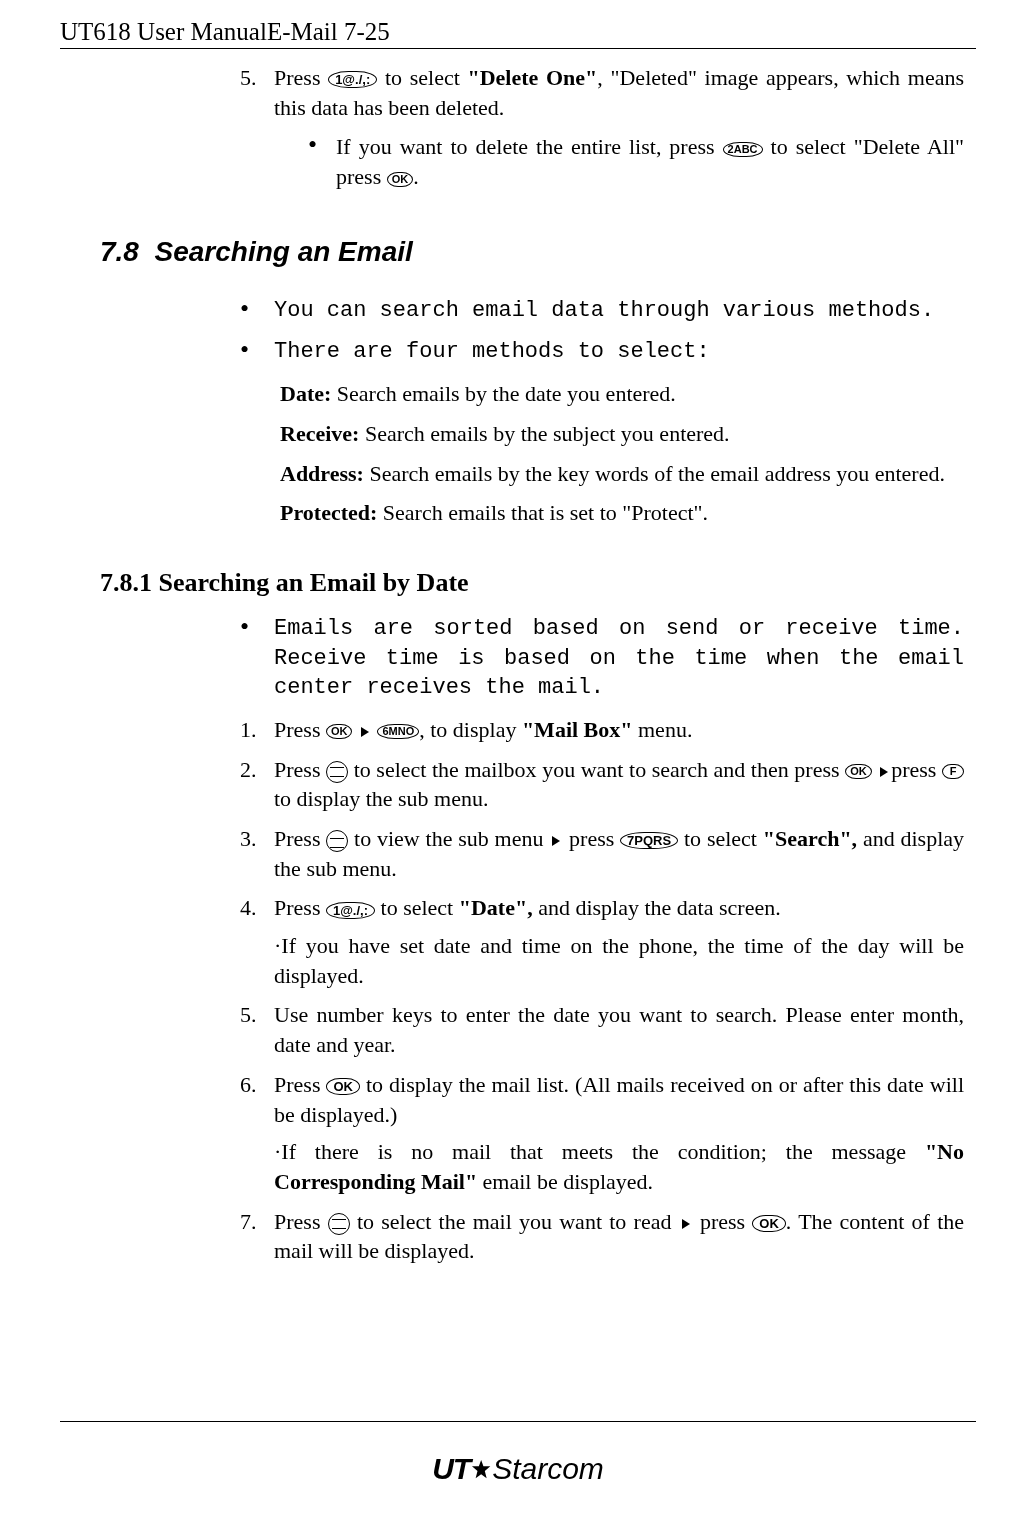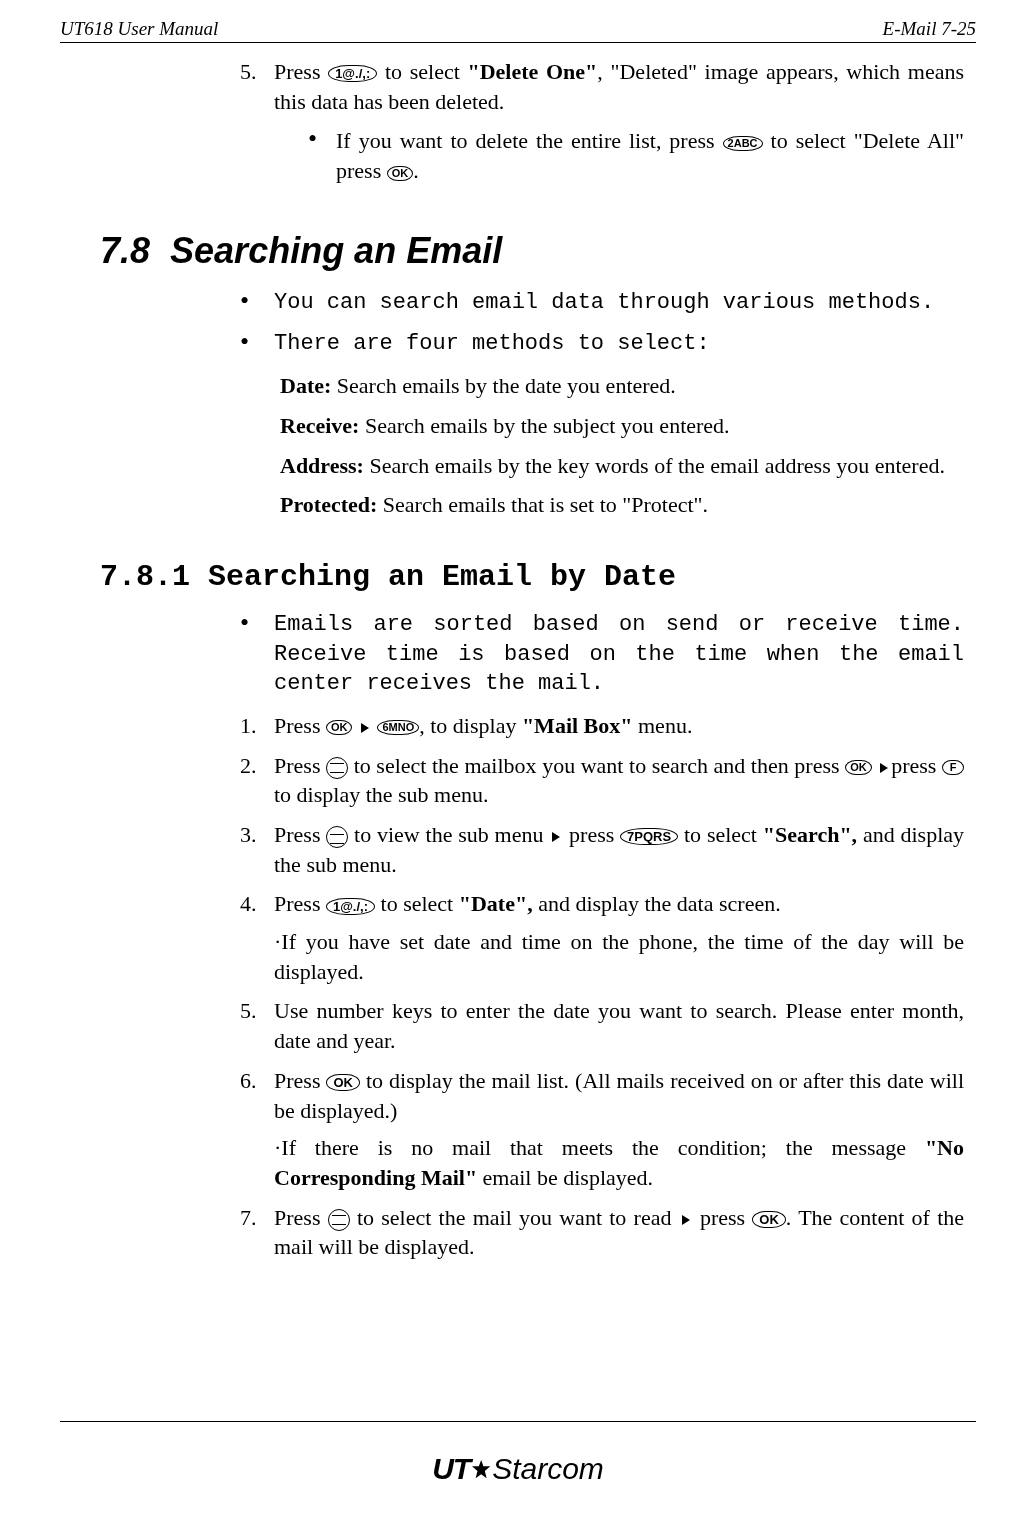--- a/index.html
+++ b/index.html
@@ -9,26 +9,24 @@
     width: 1036px;
     height: 1518px;
     position: relative;
     color: #000;
   }
   .page {
     padding: 18px 60px 60px 60px;
   }
   .header-row {
     display: flex;
-    justify-content: space-between;
-    font-size: 19px;
+    font-size: 25px;
     border-bottom: 1.5px solid #000;
     padding-bottom: 2px;
     margin-bottom: 14px;
-    font-style: italic;
   }
   .content {
     padding-left: 180px;
     padding-right: 12px;
     font-size: 22px;
     line-height: 1.35;
   }
   .numitem {
     display: flex;
     margin-bottom: 10px;
@@ -72,29 +70,29 @@
   }
   .indent-line {
     padding-left: 40px;
     margin-bottom: 10px;
     text-align: justify;
   }
   .section-heading {
     font-family: Arial, Helvetica, sans-serif;
     font-style: italic;
     font-weight: bold;
-    font-size: 36px;
+    font-size: 28px;
     margin-top: 44px;
-    margin-bottom: 16px;
+    margin-bottom: 28px;
     padding-left: 40px;
   }
   .subsection-heading {
-    font-family: Liberation Mono, monospace;
-    font-weight: bold;
-    font-size: 30px;
+    font-family: Liberation Serif, serif;
+    font-weight: bold;
+    font-size: 26px;
     margin-top: 40px;
     margin-bottom: 16px;
     padding-left: 40px;
   }
   .btn {
     display: inline-block;
     border: 1.5px solid #000;
     border-radius: 50% / 60%;
     padding: 0 6px;
     font-size: 13px;

